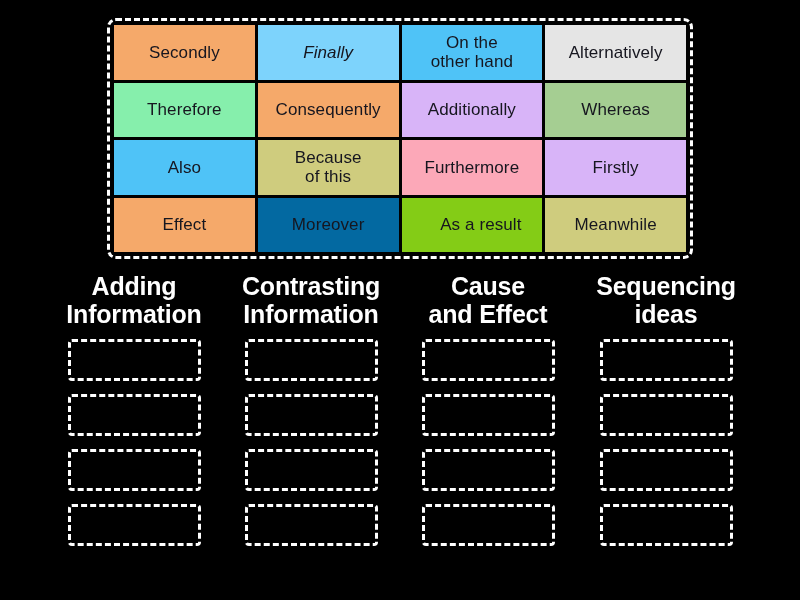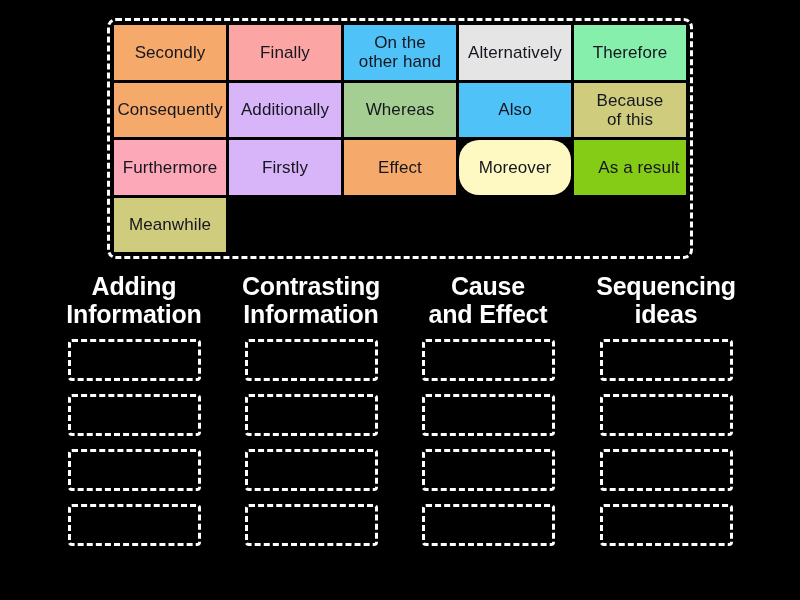--- a/index.html
+++ b/index.html
@@ -20,21 +20,21 @@
     position: absolute;
     left: 107px;
     top: 18px;
     width: 586px;
     height: 241px;
     border: 3px dashed #ffffff;
     border-radius: 9px;
     box-sizing: border-box;
     padding: 4px;
     display: grid;
-    grid-template-columns: repeat(5, 1fr);
+    grid-template-columns: repeat(4, 1fr);
     grid-template-rows: repeat(4, 1fr);
     gap: 3px;
     background: #000000;
   }
   .tile {
     display: flex;
     align-items: center;
     justify-content: center;
     text-align: center;
     color: #16161f;
@@ -91,35 +91,35 @@
     border-radius: 4px;
     box-sizing: border-box;
     background: transparent;
   }
 </style>
 </head>
 <body>
 
 <div id="tile-bank">
     <div class="tile" style="background: rgb(245, 169, 106); white-space: pre-line;">Secondly</div>
-    <div class="tile" style="background: #fca5a5; white-space: pre-line;">Finally</div>
+    <div class="tile" style="background: #7dd3fc; white-space: pre-line; font-style: italic;">Finally</div>
     <div class="tile" style="background: rgb(79, 195, 247); white-space: pre-line;">On the
 other hand</div>
     <div class="tile" style="background: #e5e5e5; white-space: pre-line;">Alternatively</div>
     <div class="tile" style="background: #86efac; white-space: pre-line;">Therefore</div>
     <div class="tile" style="background: rgb(245, 169, 106); white-space: pre-line;">Consequently</div>
     <div class="tile" style="background: rgb(216, 180, 248); white-space: pre-line;">Additionally</div>
     <div class="tile" style="background: rgb(165, 206, 146); white-space: pre-line;">Whereas</div>
     <div class="tile" style="background: rgb(79, 195, 247); white-space: pre-line;">Also</div>
     <div class="tile" style="background: rgb(207, 204, 126); white-space: pre-line;">Because
 of this</div>
     <div class="tile" style="background: rgb(252, 168, 184); white-space: pre-line;">Furthermore</div>
     <div class="tile" style="background: rgb(216, 180, 248); white-space: pre-line;">Firstly</div>
     <div class="tile" style="background: rgb(245, 169, 106); white-space: pre-line;">Effect</div>
-    <div class="tile" style="background: #fef9c3; white-space: pre-line; border-radius: 20px;">Moreover</div>
+    <div class="tile" style="background: #0369a1; white-space: pre-line;">Moreover</div>
     <div class="tile" style="background: #84cc16; white-space: pre-line; padding-left: 21px;">As a result</div>
     <div class="tile" style="background: rgb(207, 204, 126); white-space: pre-line;">Meanwhile</div>
   </div>
 
 <div id="category-area">
     <div class="category-column col-0">
       <div class="category-title" style="white-space: pre-line;">Adding
 Information</div>
       <div class="slot-stack">
         <div class="drop-slot"></div>

